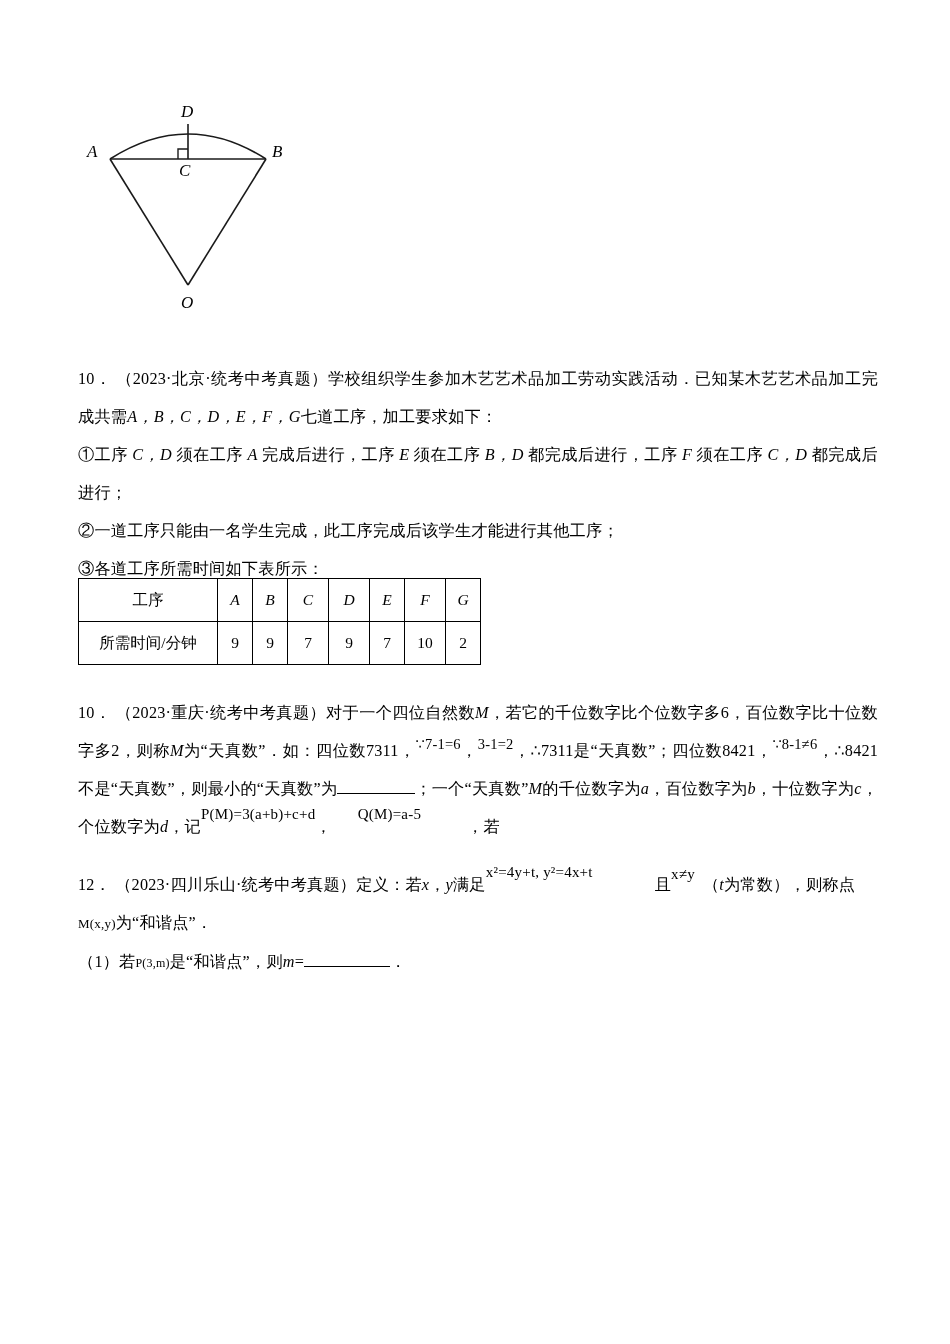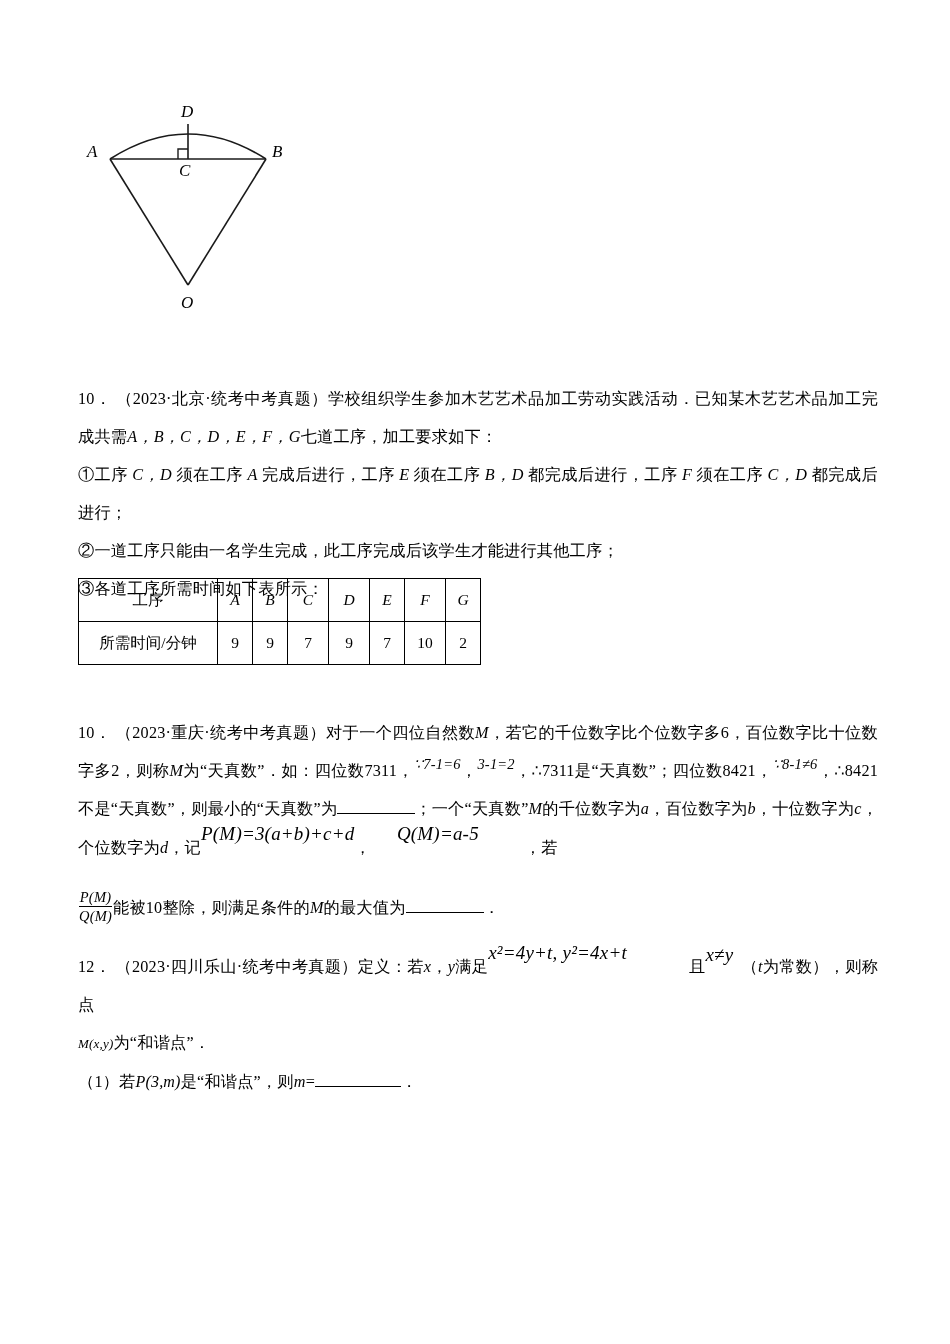--- a/index.html
+++ b/index.html
@@ -29,21 +29,21 @@
     top: 95px;
     width: 340px;
     height: 240px;
   }
   .figure-block svg { display: block; }
 
   
   .body-text {
     position: absolute;
     left: 78px;
-    top: 380px;
+    top: 360px;
     width: 800px;
   }
   .ln {
     font-size: 16.2px;
     line-height: 38px;
     text-align: justify;
     text-justify: inter-ideograph;
     white-space: normal;
     letter-spacing: 0.2px;
   }
@@ -77,27 +77,26 @@
     padding: 0 2px;
   }
   td.label-cell { width: 134px; }
   td.letter-cell { width: 30px; font-style: italic; font-size: 16px; }
   td.val-cell { width: 30px; }
   td.val-cell.wide, td.letter-cell.wide { width: 36px; }
 
   
   .math {
     font-family: "Liberation Serif", serif;
-    font-style: italic;
     white-space: nowrap;
   }
   .raise {
     position: relative;
     top: -9px;
-    font-size: 19px;
+    font-size: 15px;
   }
   .raise-sm {
     position: relative;
     top: -7px;
     font-size: 14.5px;
   }
 
   
   .frac {
     display: inline-block;
@@ -168,38 +167,32 @@
     <div class="ln">③各道工序所需时间如下表所示：</div>
 
     <div style="height:90px"></div>
 
 
     <div class="ln" style="margin-top:16px">
       <span class="num">10</span><span class="num">．</span>
       <span>（2023·重庆·统考中考真题）</span><span>对于一个四位自然数</span><span class="it">M</span><span>，若它的千位数字比个位数字多</span><span class="num">6</span><span>，百位数字比十位数字多</span><span class="num">2</span><span>，则称</span><span class="it">M</span><span>为“天真数”．如：四位数</span><span class="num">7311</span><span>，</span><span class="math raise-sm">∵7-1=6</span><span>，</span><span class="math raise-sm">3-1=2</span><span>，</span><span class="num">∴7311</span><span>是“天真数”；四位数</span><span class="num">8421</span><span>，</span><span class="math raise-sm">∵8-1≠6</span><span>，</span><span class="num">∴8421</span><span>不是“天真数”，则最小的“天真数”为</span><span class="blank blank-l"></span><span>；一个“天真数”</span><span class="it">M</span><span>的千位数字为</span><span class="it">a</span><span>，百位数字为</span><span class="it">b</span><span>，十位数字为</span><span class="it">c</span><span>，个位数字为</span><span class="it">d</span><span>，记</span><span class="math raise" style="top:-13px">P(M)=3(a+b)+c+d</span><span>，</span><span style="display:inline-block;width:26px"></span><span class="math raise" style="top:-13px">Q(M)=a-5</span><span style="display:inline-block;width:46px"></span><span>，若</span>
     </div>
 
-    <div class="ln" style="margin-top:22px">
-      <span class="frac">
-        <span class="nums">P(M)</span>
-        <span class="den">Q(M)</span>
-      </span><span>能被</span><span class="num">10</span><span>整除，则满足条件的</span><span class="it">M</span><span>的最大值为</span><span class="blank blank-l"></span><span>．</span>
-    </div>
 
     <div class="ln" style="margin-top:20px">
       <span class="num">12</span><span class="num">．</span>
       <span>（2023·四川乐山·统考中考真题）</span><span>定义：若</span><span class="it">x</span><span>，</span><span class="it">y</span><span>满足</span><span class="math raise" style="top:-13px">x²=4y+t, y²=4x+t</span><span style="display:inline-block;width:62px"></span><span>且</span><span class="math raise" style="top:-11px">x≠y</span><span style="display:inline-block;width:8px"></span><span>（</span><span class="it">t</span><span>为常数），则称点</span>
     </div>
 
     <div class="ln">
       <span class="math" style="font-size:13px">M(x,y)</span><span>为“和谐点”．</span>
     </div>
 
     <div class="ln">
-      <span>（1）</span><span>若</span><span class="math" style="font-size:16px">P(3,m)</span><span>是“和谐点”，则</span><span class="it">m</span><span>=</span><span class="blank blank-l" style="width:86px"></span><span>．</span>
+      <span>（1）</span><span>若</span><span class="math" style="font-size:12px">P(3,m)</span><span>是“和谐点”，则</span><span class="it">m</span><span>=</span><span class="blank blank-l" style="width:86px"></span><span>．</span>
     </div>
 
   </div>
 
   <div class="proc-table-wrap">
     <table class="proc">
       <tbody>
         <tr>
           <td class="label-cell">工序</td>
           <td class="letter-cell">A</td>

